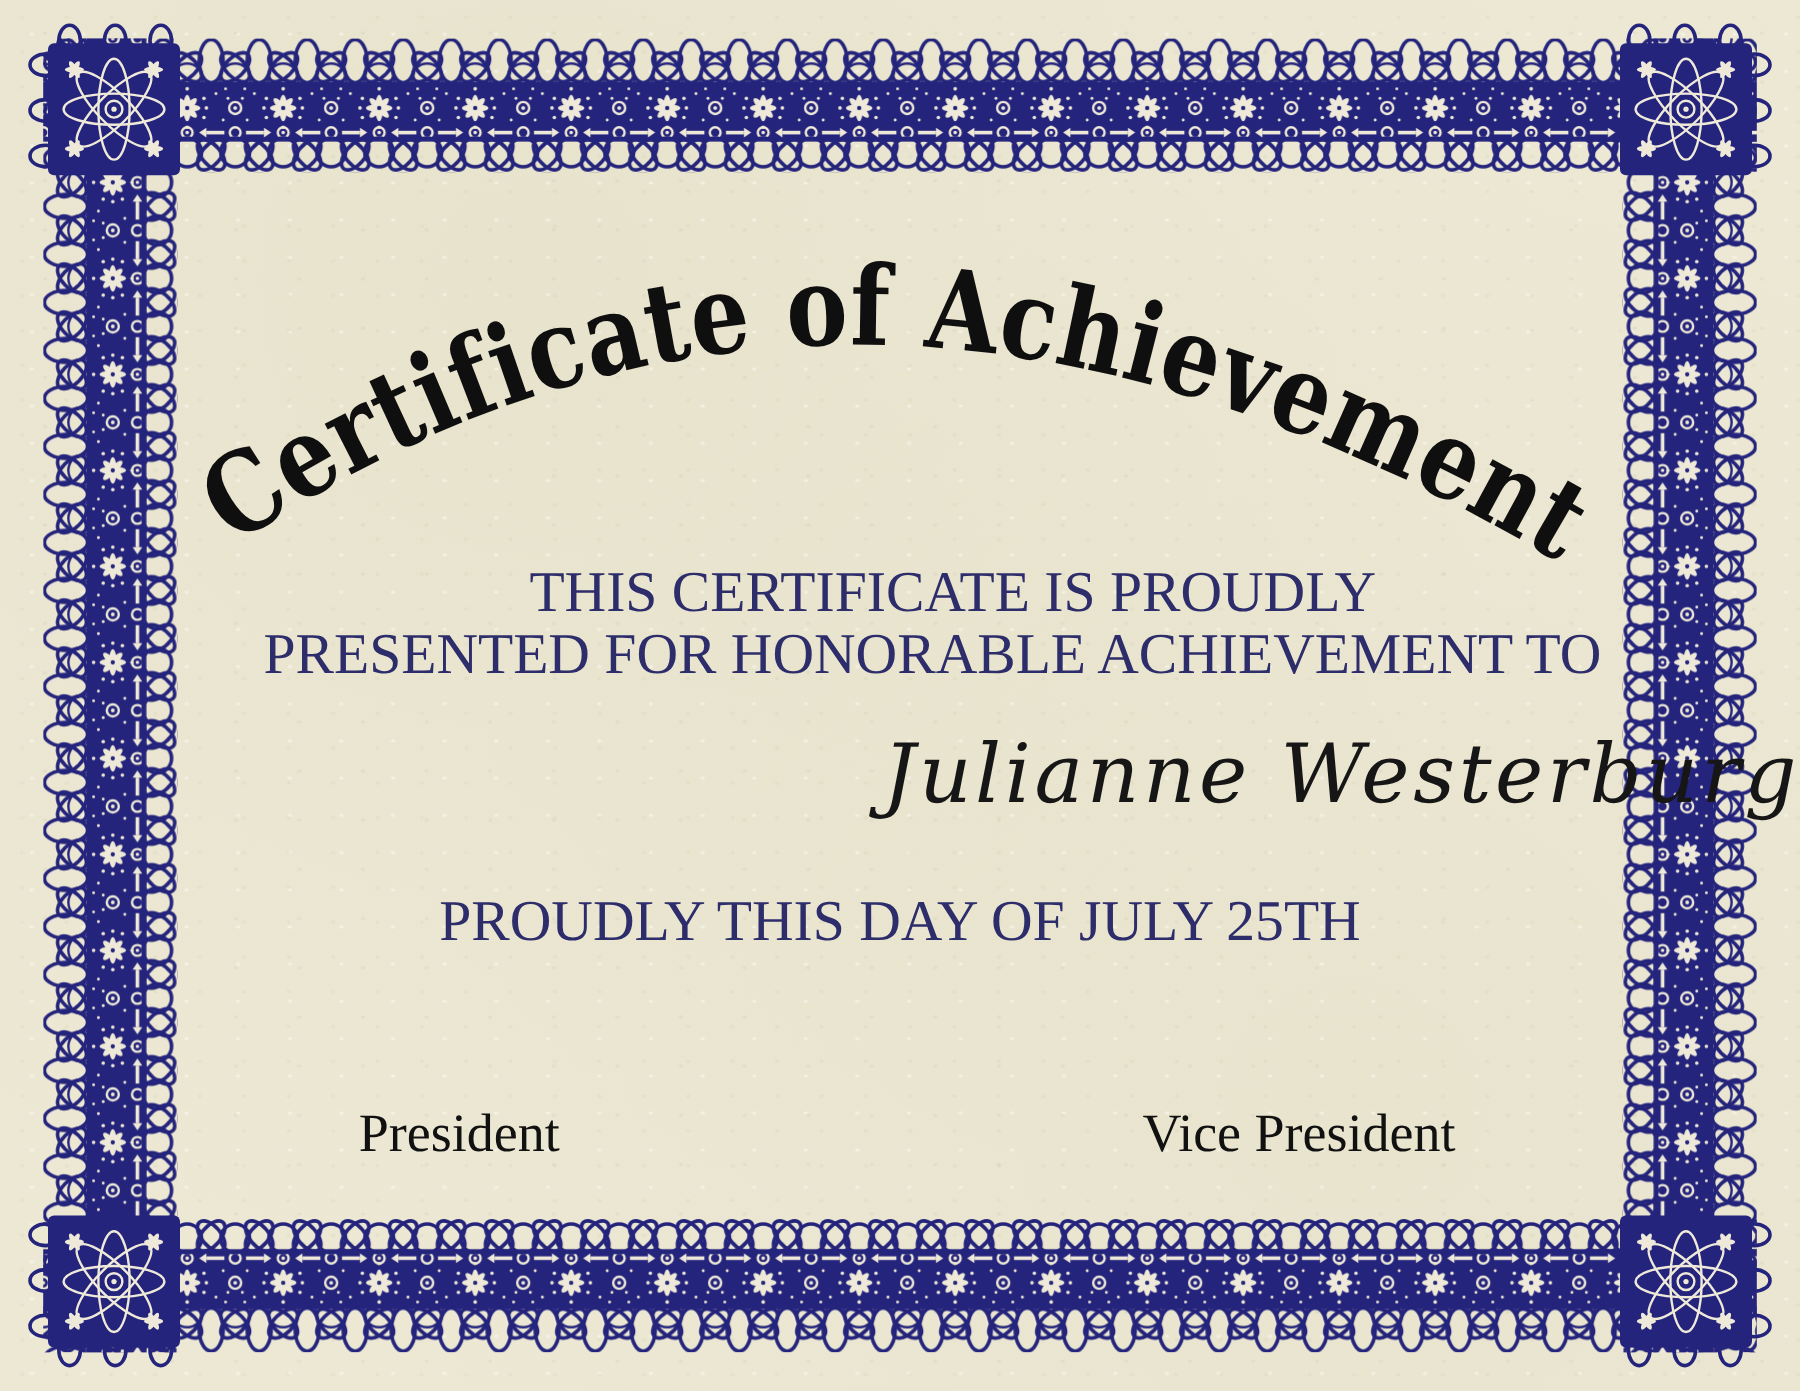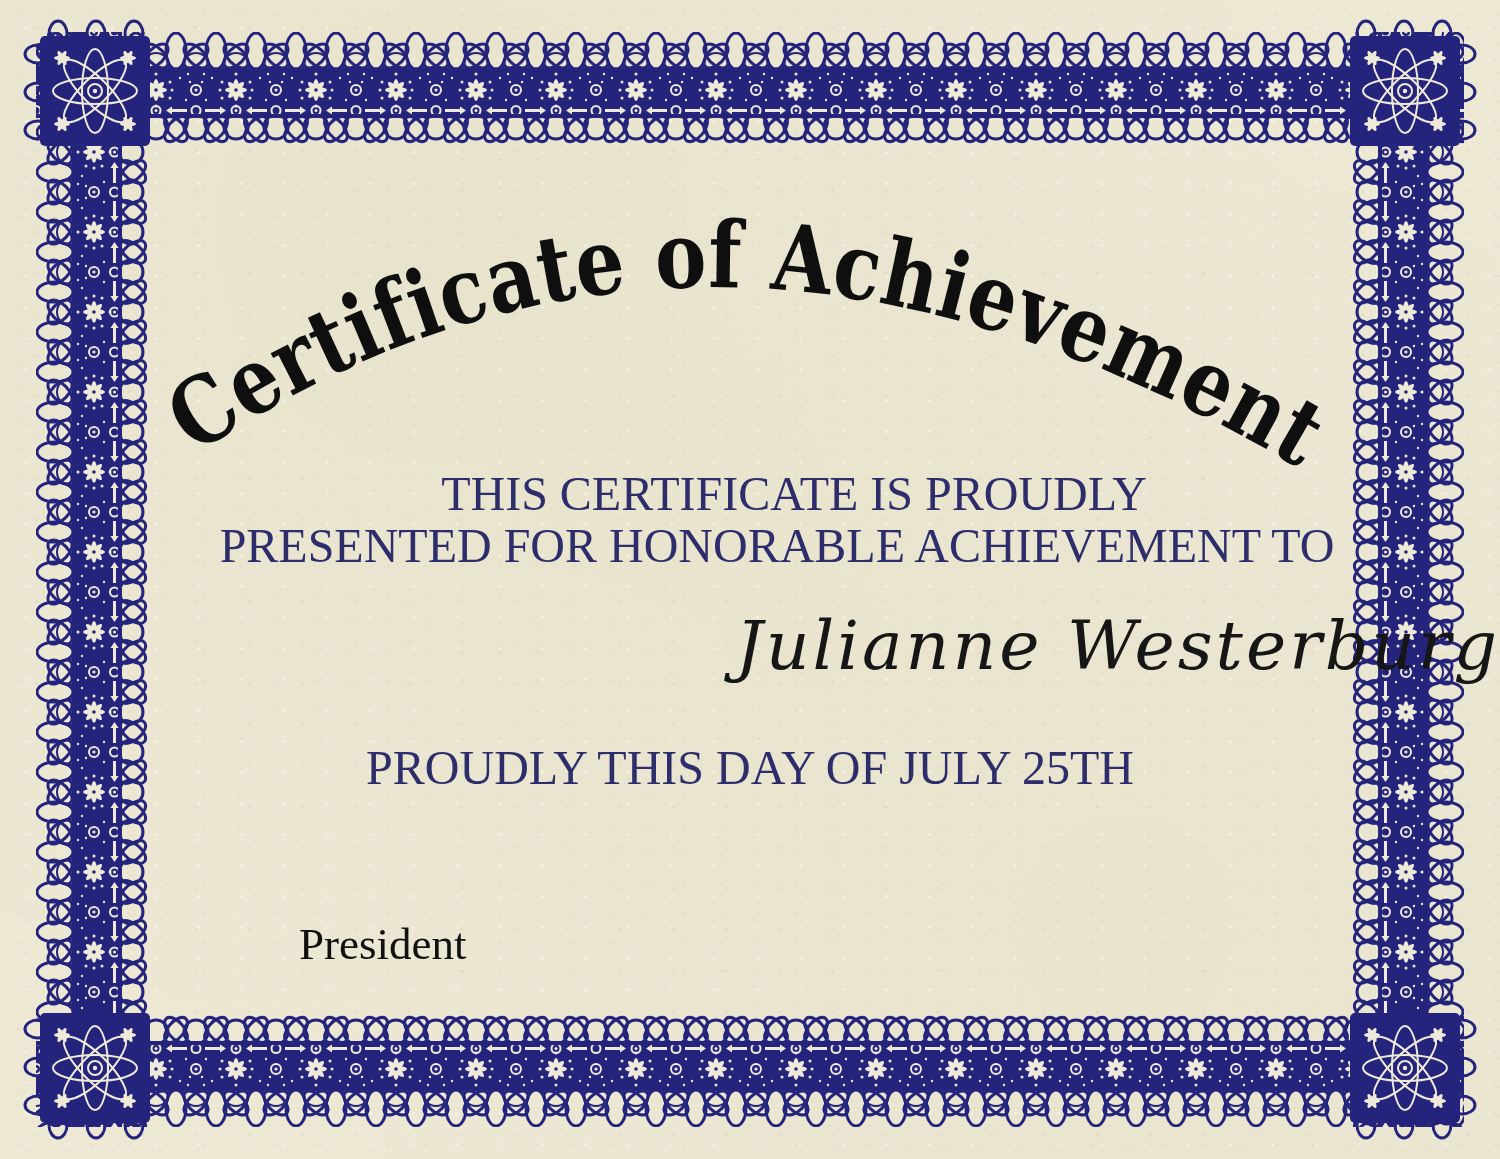--- a/index.html
+++ b/index.html
@@ -224,13 +224,14 @@
   </svg>
 
   <div class="line line1">THIS CERTIFICATE IS PROUDLY</div>
   <div class="line line2">PRESENTED FOR HONORABLE ACHIEVEMENT TO</div>
 
   <div class="recipient">Julianne Westerburg</div>
 
   <div class="line awarded">PROUDLY THIS DAY OF JULY 25TH</div>
 
   <div class="sig sig-left">President</div>
+  <div class="sig sig-right">Vice President</div>
 </div>
 
 </body></html>

